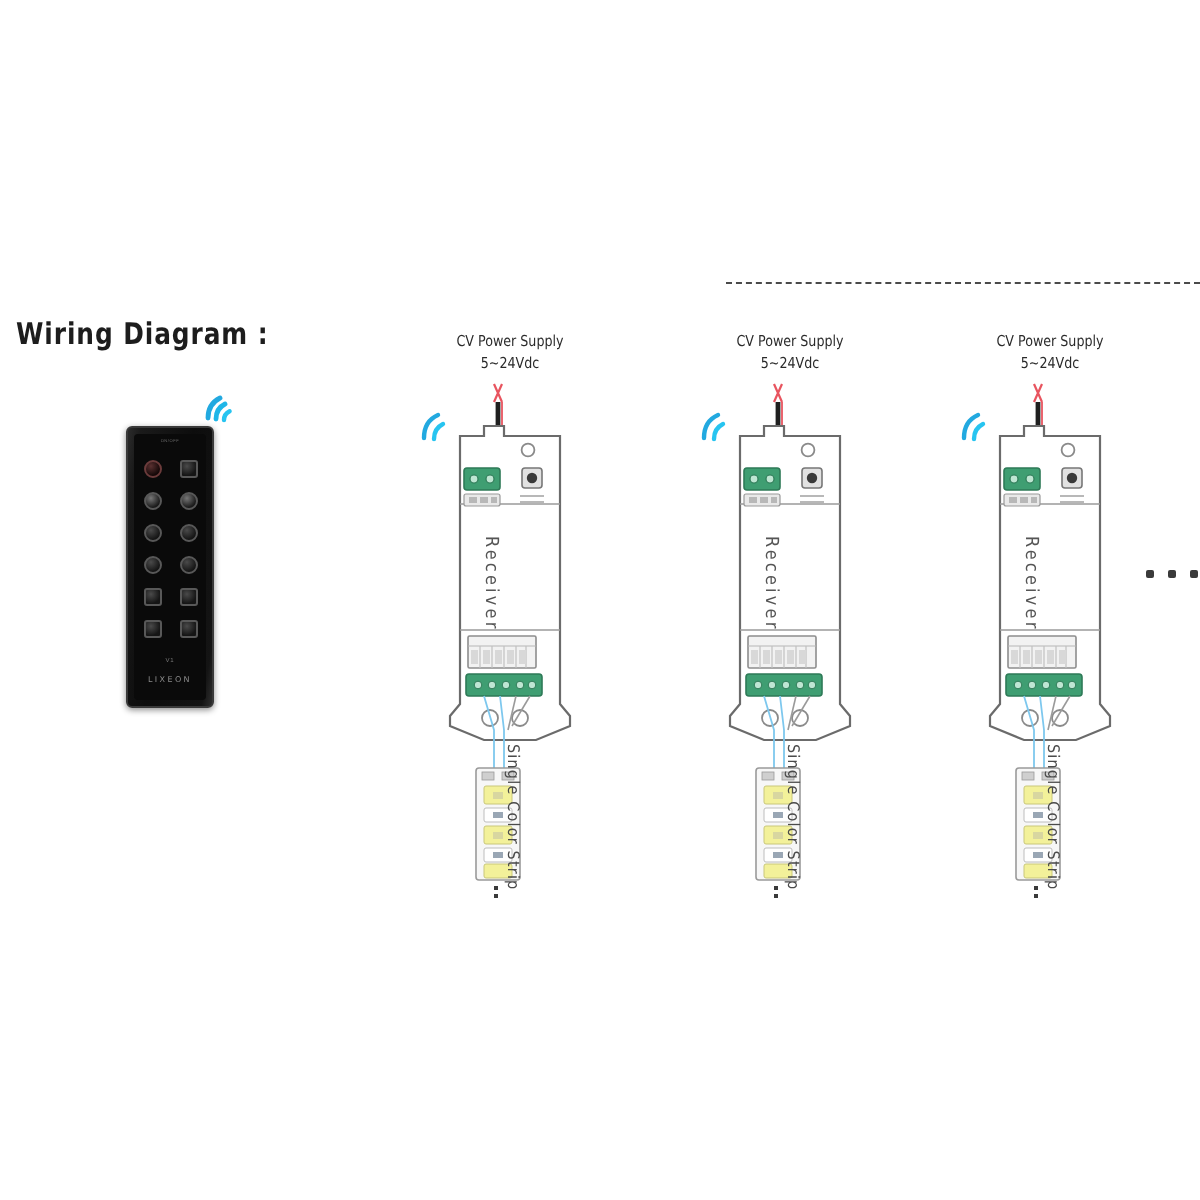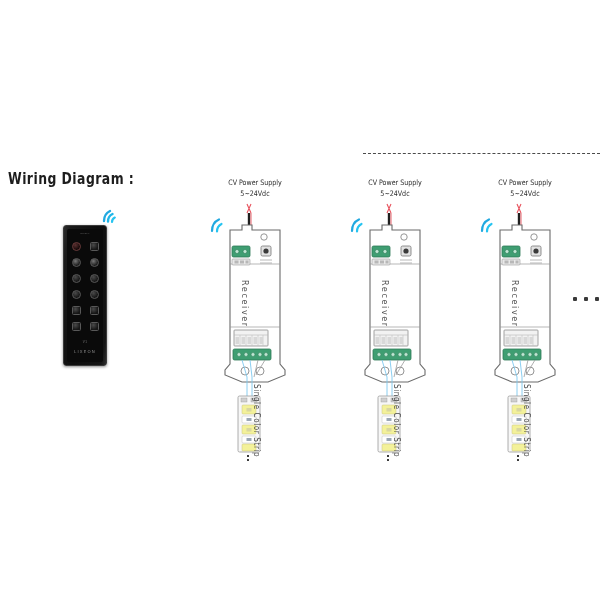--- a/index.html
+++ b/index.html
@@ -3,21 +3,21 @@
 <meta charset="utf-8">
 <style>
   html,body{margin:0;padding:0;}
   body{
     width:600px;height:600px;
     background:#ffffff;
     font-family:"Liberation Sans", sans-serif;
     overflow:hidden;
     position:relative;
   }
-  #stage{position:absolute;left:0;top:12px;width:600px;height:429px;text-decoration:underline;}
+  #stage{position:absolute;left:0;top:0;width:600px;height:429px;text-decoration:underline;}
 
   
   .title{
     position:absolute;left:8px;top:158px;
     font-size:15px;font-weight:bold;color:#1d1d1d;
     letter-spacing:0.5px;
     font-family:"DejaVu Sans Condensed","Liberation Sans",sans-serif;
     transform:scaleX(0.92);transform-origin:left center;
     white-space:nowrap;
   }

